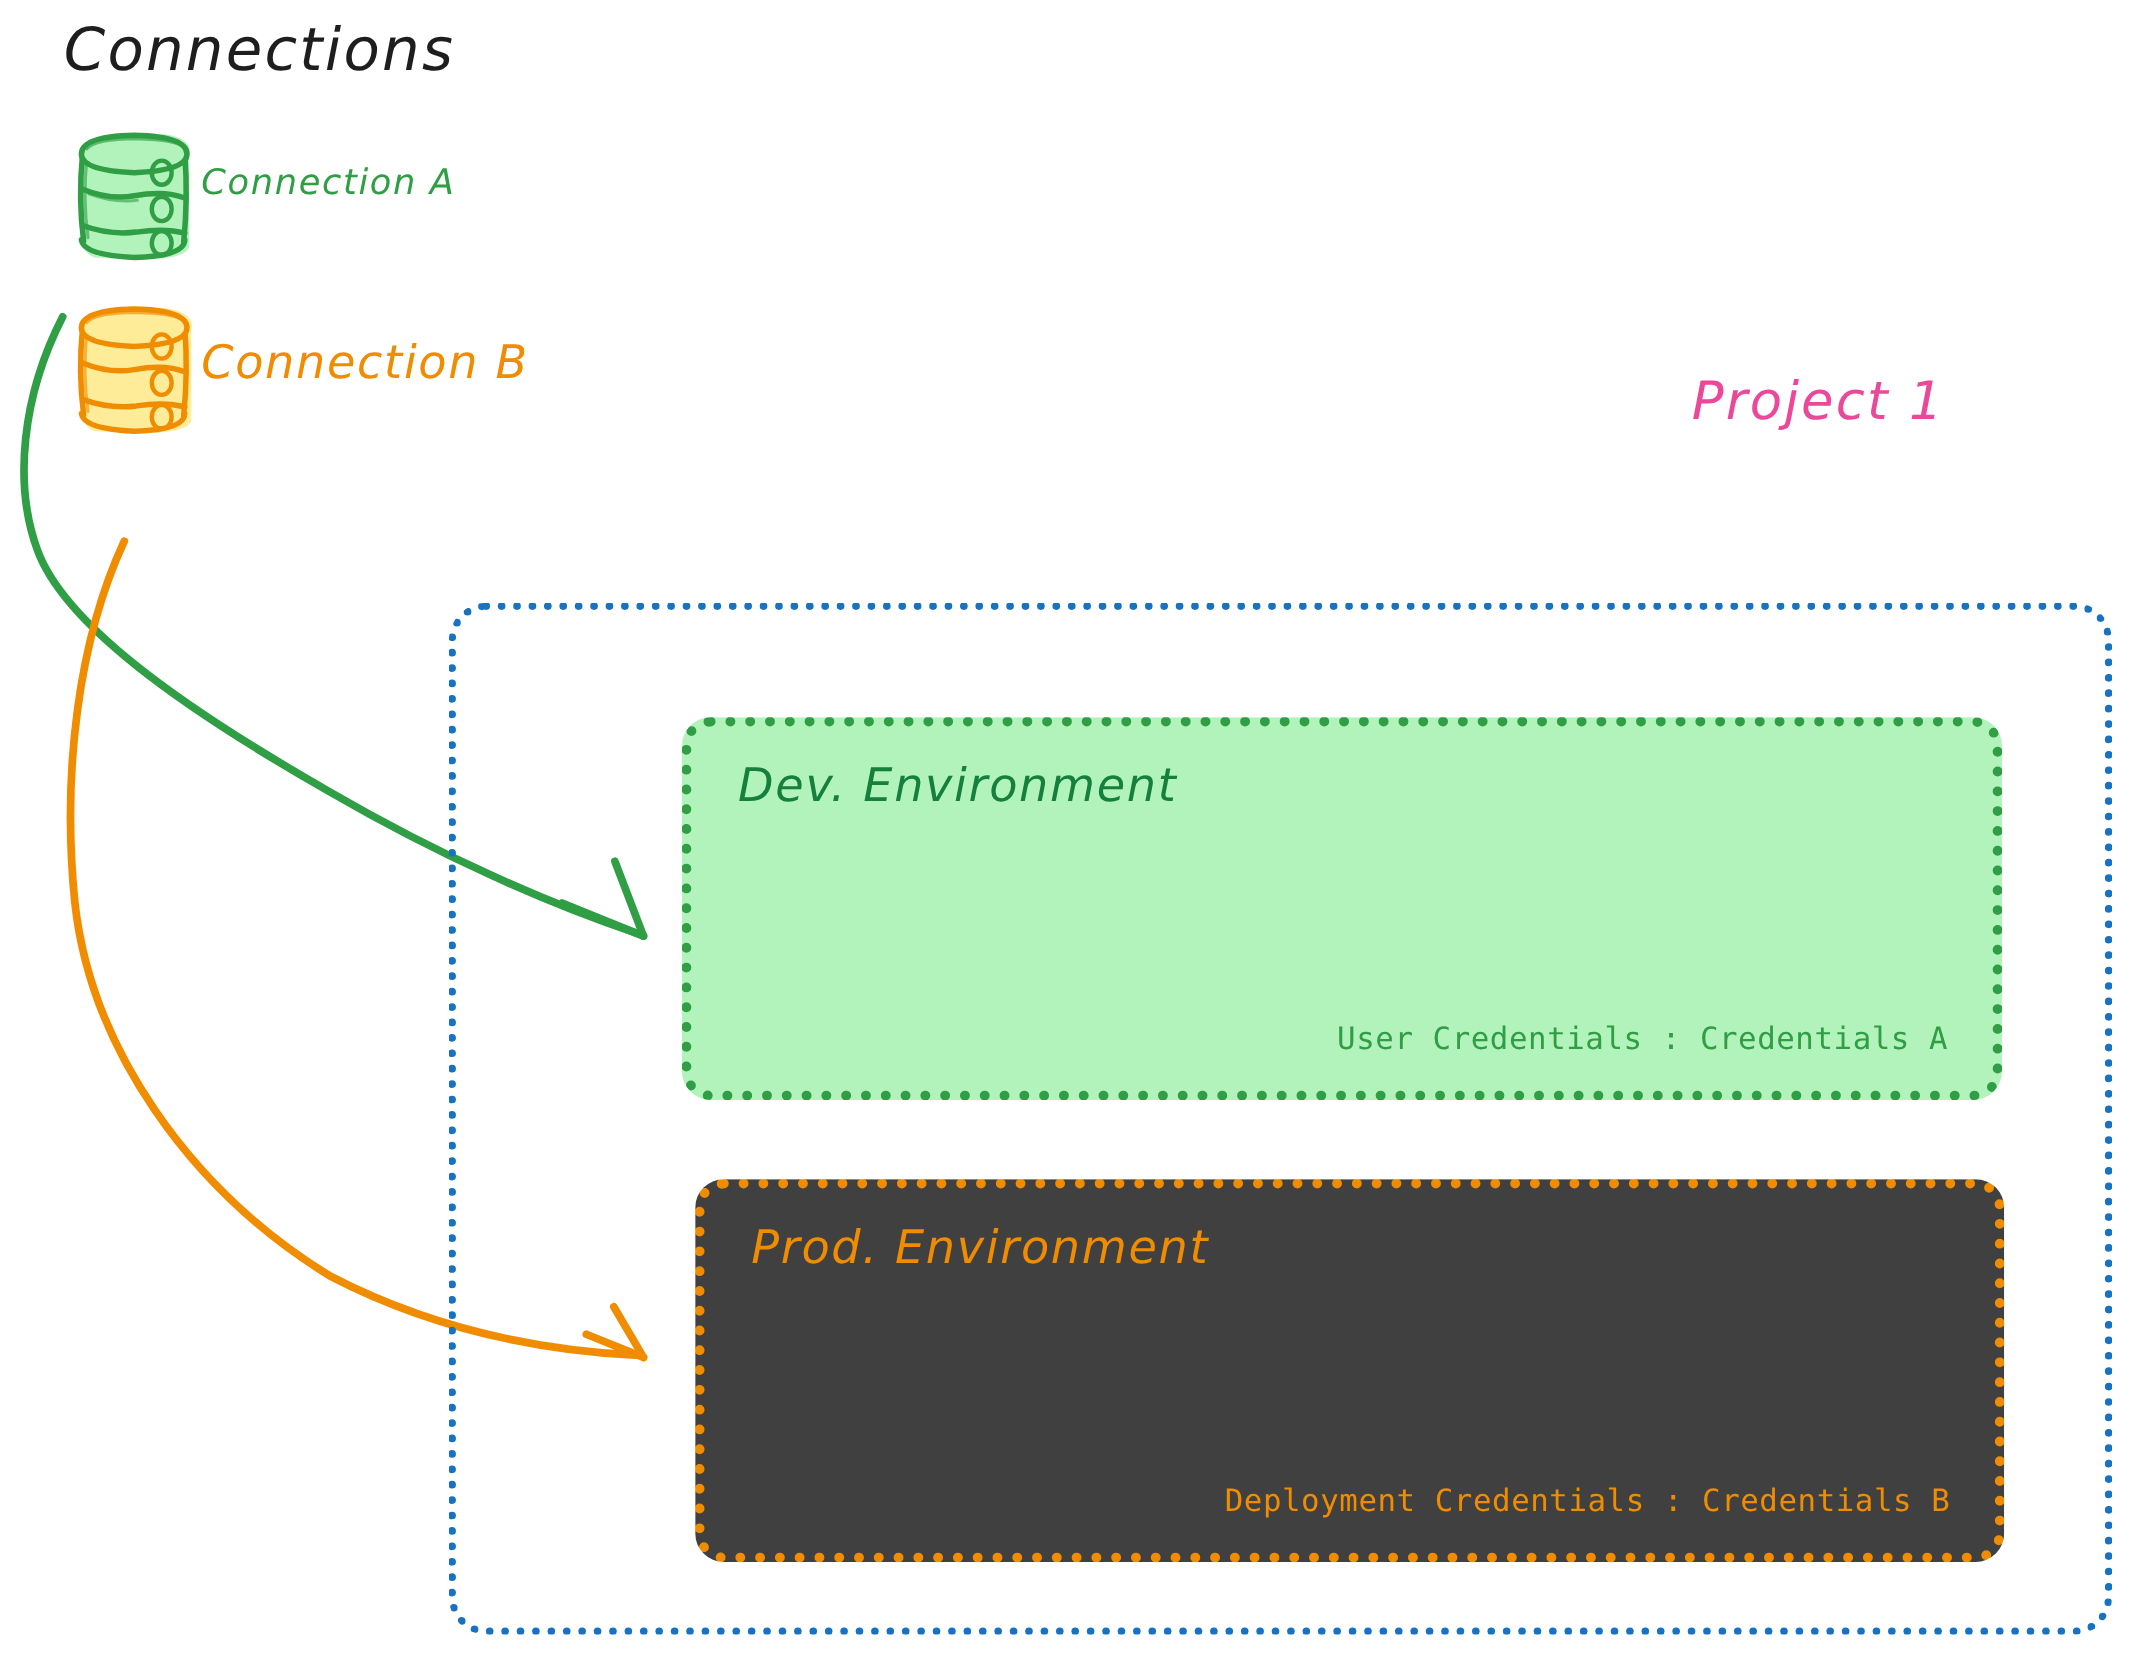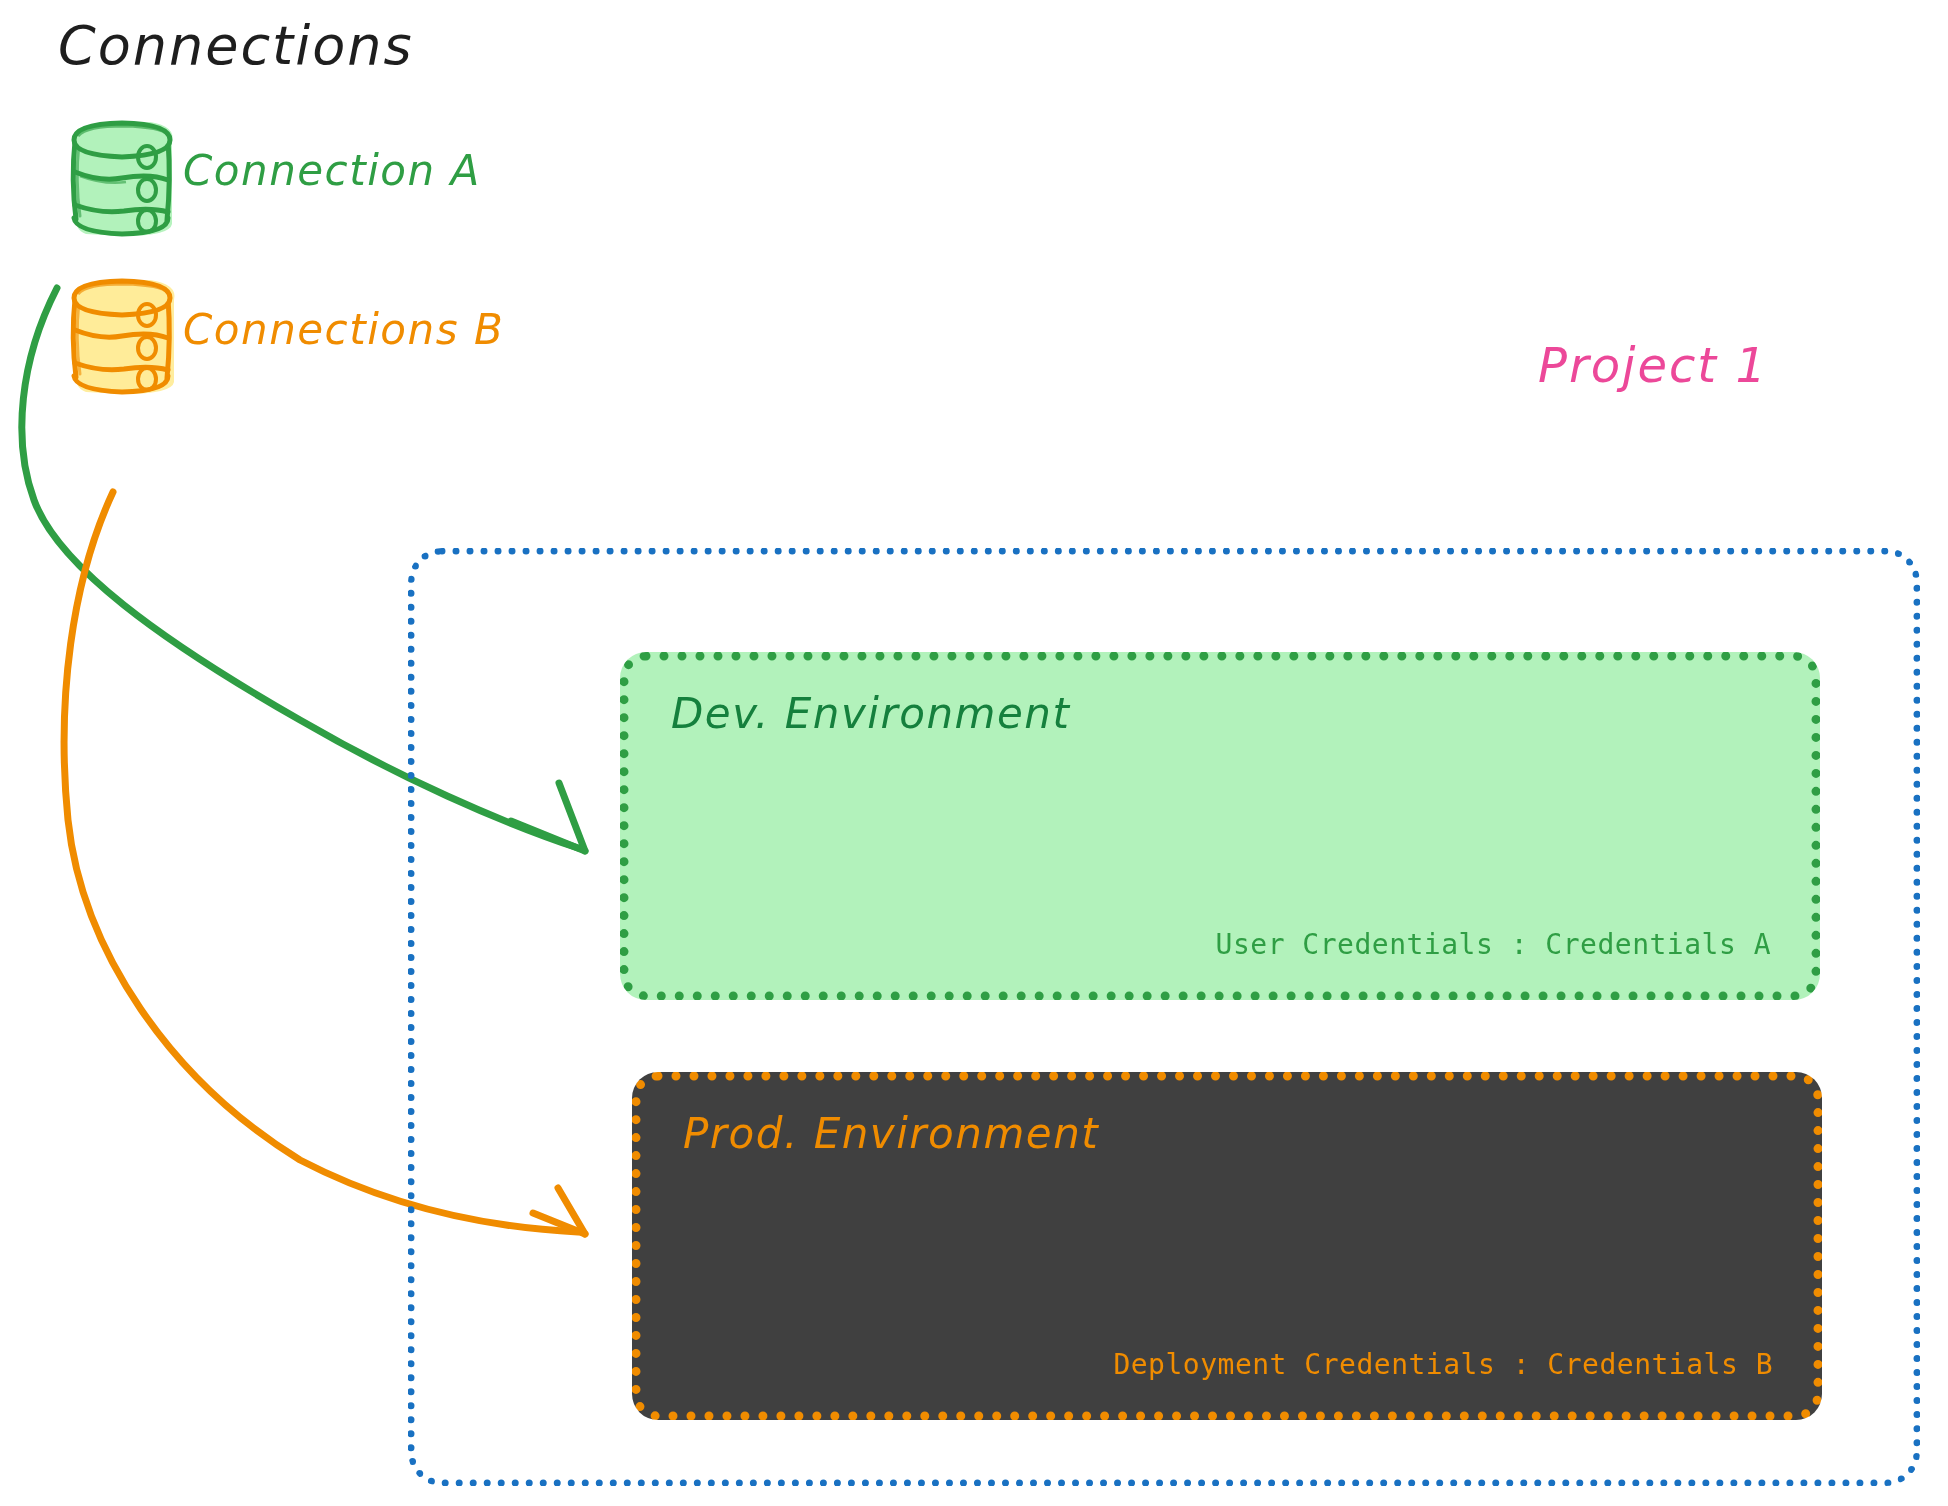--- a/index.html
+++ b/index.html
@@ -39,21 +39,21 @@
     top: 14px;
     font-size: 54px;
     color: #1e1e1e;
     font-style: italic;
     letter-spacing: 2px;
   }
   #label-connection-a {
     position: absolute;
     left: 183px;
     top: 146px;
-    font-size: 42px;
+    font-size: 32px;
     color: #2f9e44;
     font-style: italic;
     letter-spacing: 1.5px;
   }
   #label-connection-b {
     position: absolute;
     left: 183px;
     top: 305px;
     font-size: 42px;
     color: #f08c00;
@@ -187,21 +187,21 @@
       <path d="M113 492 C72 580 56 700 68 820 C82 950 170 1080 300 1160 C400 1212 500 1228 578 1232" fill="none" stroke="#f08c00" stroke-width="7" stroke-linecap="round"></path>
       <path d="M585 1234 L533 1213" fill="none" stroke="#f08c00" stroke-width="7" stroke-linecap="round"></path>
       <path d="M585 1234 L558 1188" fill="none" stroke="#f08c00" stroke-width="7" stroke-linecap="round"></path>
     </g>
   </svg>
 
   <div id="title-connections" class="hand">Connections</div>
 
   <div id="label-connection-a" class="hand">Connection A</div>
 
-  <div id="label-connection-b" class="hand">Connections B</div>
+  <div id="label-connection-b" class="hand">Connection B</div>
 
   <div id="label-project-1" class="hand">Project 1</div>
 
   <div id="project-box"></div>
 
   <div id="dev-env-box" class="env-box">
     <div id="dev-env-title" class="env-title hand">Dev. Environment</div>
     <div id="dev-env-cred" class="env-cred">User Credentials : Credentials A</div>
   </div>
 

